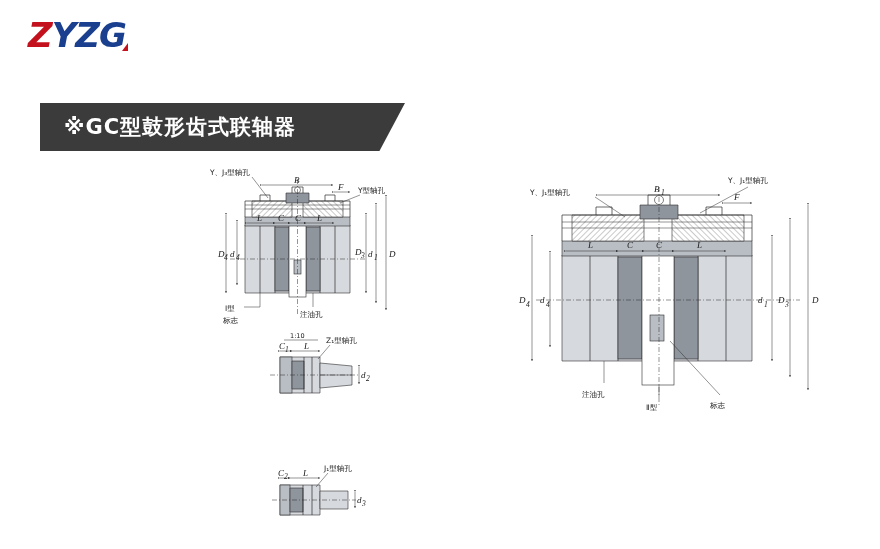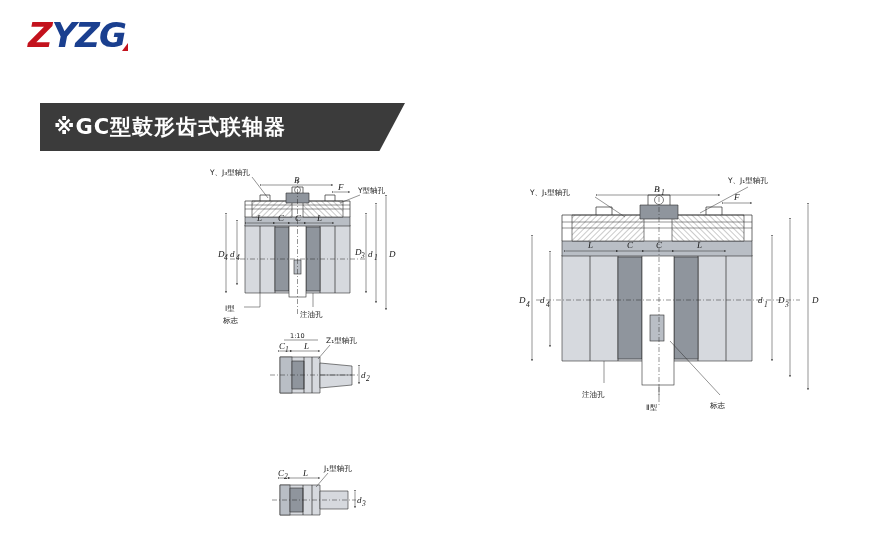--- a/index.html
+++ b/index.html
@@ -45,21 +45,21 @@
     
     clip-path:polygon(0 0, 100% 0, 93% 100%, 0 100%);
     display:flex;align-items:center;
   }
   .title-text{
     color:#ffffff;
     font-family:"DejaVu Sans", sans-serif;
     font-weight:bold;
     font-size:21px;
     letter-spacing:1px;
-    padding-left:14px;
+    padding-left:24px;
     white-space:nowrap;
   }
 
   
   .drawing{
     position:absolute;left:200px;top:165px;
     width:660px;height:380px;
   }
   .drawing svg{display:block;}
 

